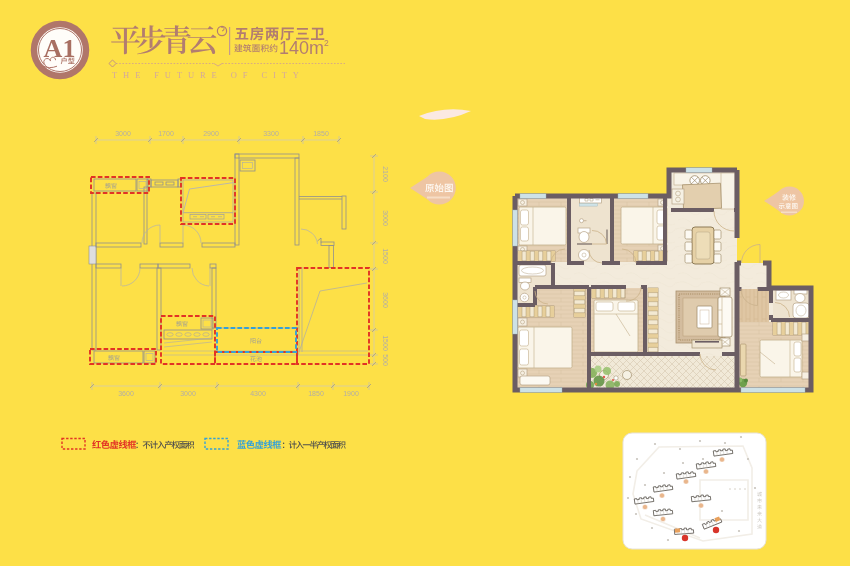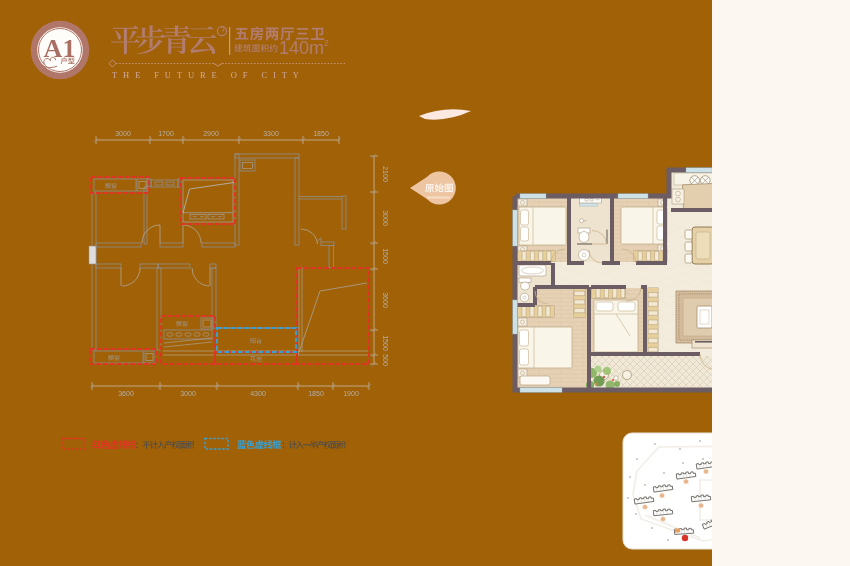--- a/index.html
+++ b/index.html
@@ -1,14 +1,14 @@
 <!DOCTYPE html>
 <html><head><meta charset="utf-8"><style>
 html,body{margin:0;padding:0;background:#fcf7f0;font-family:"Liberation Sans",sans-serif}
-#page{position:relative;width:712px;height:566px;overflow:hidden;background:#a16207}
+#page{position:relative;width:850px;height:566px;overflow:hidden;background:#fde047}
 </style></head><body>
 <div id="page">
 <svg width="850" height="566" viewBox="0 0 850 566">
 <defs>
 <pattern id="xh" width="7" height="7" patternUnits="userSpaceOnUse">
           <path d="M0,0 L7,7 M7,0 L0,7" stroke="#d8cbb4" stroke-width="0.65"></path>
         </pattern>
 <pattern id="marble" width="26" height="18" patternUnits="userSpaceOnUse">
           <rect width="26" height="18" fill="#f3ebdc"></rect>
           <path d="M2,4 Q9,1 14,6 T25,8 M0,13 Q8,10 15,15 T26,12" stroke="#efe6d6" stroke-width="0.7" fill="none"></path>

